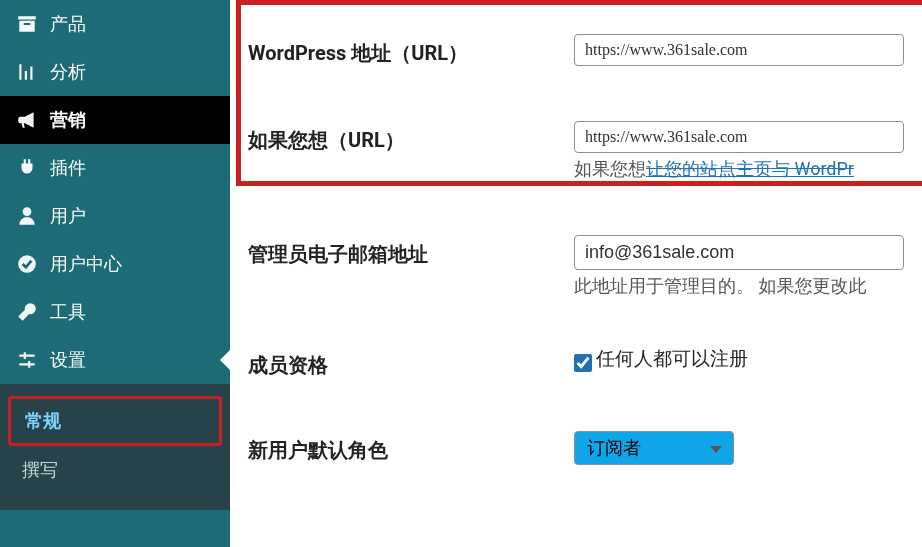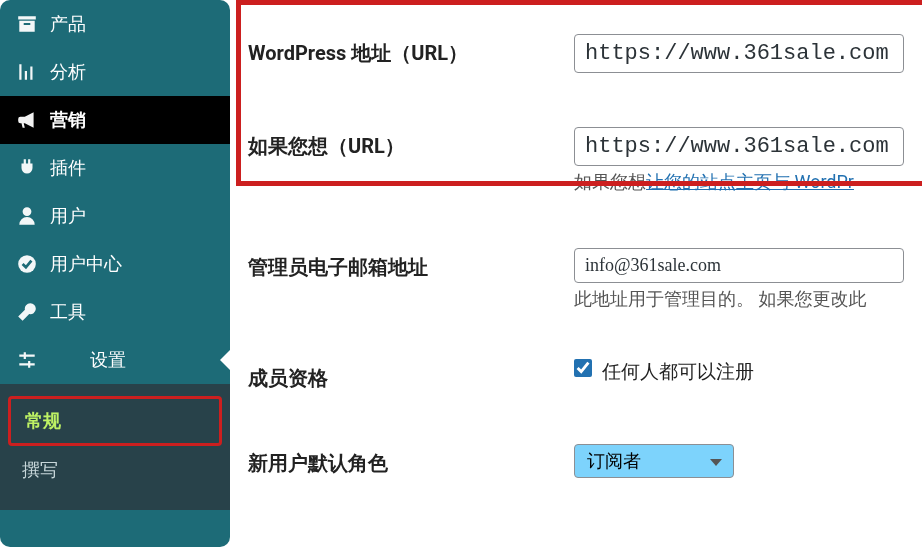--- a/index.html
+++ b/index.html
@@ -1,42 +1,42 @@
 <!DOCTYPE html>
 <html><head>
   <meta charset="utf-8">
   <style>
     * { margin: 0; padding: 0; box-sizing: border-box; }
     body { font-family: -apple-system, BlinkMacSystemFont, "Segoe UI", Roboto, sans-serif; font-size: 14px; color: #333; overflow: hidden; }
     .wrap { display: flex; width: 922px; height: 547px; }
-    .sidebar { width: 230px; background: #1d6b77; color: #fff; flex-shrink: 0; border-radius: 10px; }
+    .sidebar { width: 230px; background: #1d6b77; color: #fff; flex-shrink: 0; }
     .menu-item { display: flex; align-items: center; padding: 12px 16px; font-size: 18px; cursor: pointer; }
     .menu-item.hover { background: #000000; font-weight: bold; }
     .menu-item .icon { width: 22px; height: 22px; margin-right: 12px; display: flex; align-items: center; justify-content: center; flex-shrink: 0; }
     .menu-item .icon svg { width: 22px; height: 22px; fill: #fff; opacity: 0.95; }
-    .menu-item.settings { position: relative; gap: 40px; }
+    .menu-item.settings { position: relative; }
     .menu-item.settings::after { content: ''; position: absolute; right: 0; top: 50%; transform: translateY(-50%); border-top: 10px solid transparent; border-bottom: 10px solid transparent; border-right: 10px solid #fff; }
     .submenu { background: #28424a; padding: 10px 0 18px; }
     .submenu-wrap { padding: 0 8px; }
     .submenu-item { padding: 10px 14px; font-size: 18px; cursor: pointer; color: #c8d7da; }
-    .submenu-item.active { font-weight: 700; color: #bef264; border: 3px solid #cc1f1f; border-radius: 4px; margin: 2px 0; }
+    .submenu-item.active { font-weight: 700; color: #7dd3fc; border: 3px solid #cc1f1f; border-radius: 4px; margin: 2px 0; }
     .content { flex: 1; background: #fff; padding: 0; position: relative; overflow: hidden; }
     .highlight-box { position: absolute; left: 6px; top: 0; width: 900px; height: 186px; border: 5px solid #cc1f1f; pointer-events: none; z-index: 10; }
     .form-row { display: flex; align-items: flex-start; padding: 30px 18px 0; }
     .form-row.tall { padding-top: 34px; }
     .form-label { width: 326px; flex-shrink: 0; font-weight: 700; font-size: 20px; color: #222; padding-top: 6px; }
     .form-field { flex: 1; }
-    .txt-input { width: 330px; padding: 6px 10px; font-size: 22px; font-family: Liberation Mono, monospace; border: 1px solid #8c8f94; border-radius: 4px; background: #fff; color: #2c3338; }
-    .txt-input.sans { font-family: Liberation Serif, serif; font-size: 18px; }
+    .txt-input { width: 330px; padding: 6px 10px; font-size: 16px; font-family: Liberation Serif, serif; border: 1px solid #8c8f94; border-radius: 4px; background: #fff; color: #2c3338; }
+    .txt-input.sans { font-family: Liberation Sans, sans-serif; font-size: 18px; }
     .desc { margin-top: 4px; font-size: 18px; color: #555; }
     .desc a { color: #2271b1; text-decoration: underline; }
-    .check-row { display: flex; align-items: flex-start; gap: 10px; }
+    .check-row { display: flex; align-items: flex-end; gap: 4px; }
     .check-row input[type=checkbox] { width: 18px; height: 18px; accent-color: #2271b1; }
     .check-row label { font-size: 19px; color: #222; }
-    .sel { width: 160px; padding: 6px 30px 6px 12px; font-size: 18px; border: 1px solid #8c8f94; border-radius: 4px; background: #7dd3fc; appearance: none; position: relative; }
+    .sel { width: 160px; padding: 6px 30px 6px 12px; font-size: 18px; border: 1px solid #8c8f94; border-radius: 4px; background: #0ea5e9; appearance: none; position: relative; }
     .sel-wrap { position: relative; display: inline-block; }
     .sel-wrap::after { content: ''; position: absolute; right: 12px; top: 50%; transform: translateY(-30%); border-left: 6px solid transparent; border-right: 6px solid transparent; border-top: 7px solid #555; pointer-events: none; }
   </style>
 </head>
 <body>
 
 <div class="wrap">
   <div class="sidebar">
     <div class="menu-item">
       <span class="icon">

